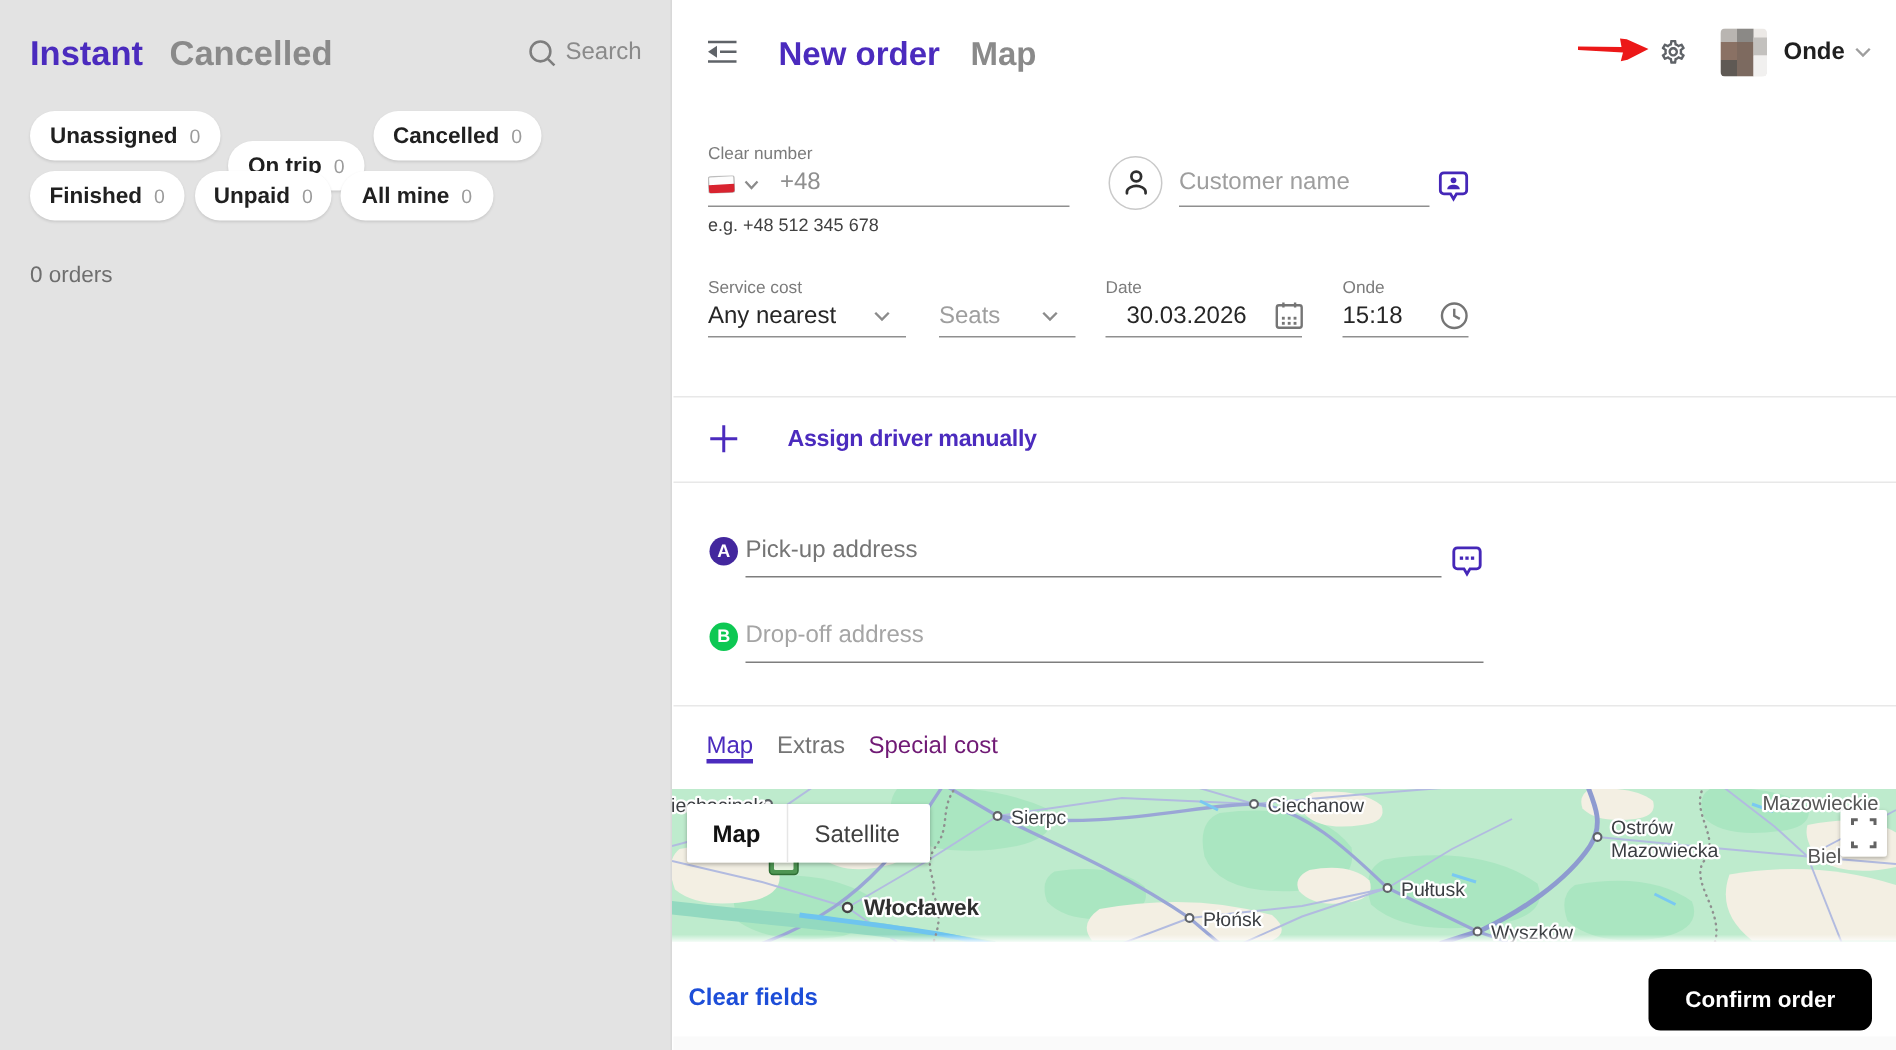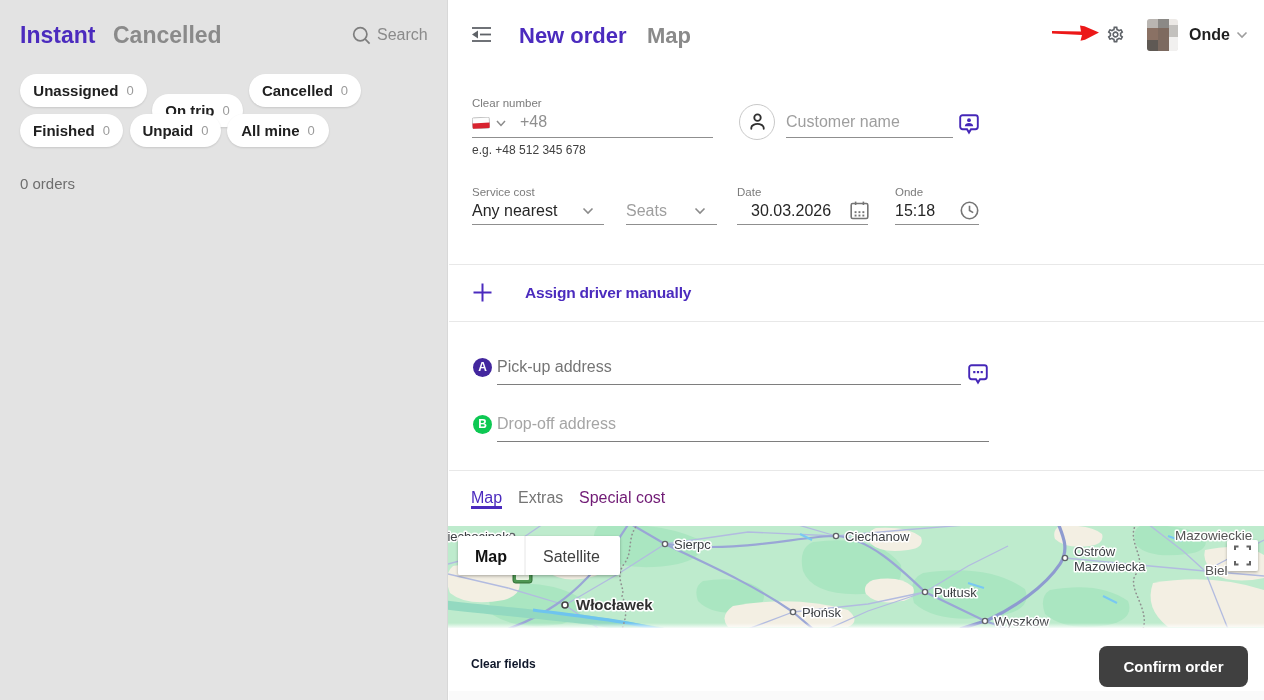--- a/index.html
+++ b/index.html
@@ -282,15 +282,15 @@
     <g stroke="#636363" stroke-width="2" fill="none">
       <path d="M787,24 v-3.5 h3.5"></path>
       <path d="M798.5,20.5 h3.5 v3.5"></path>
       <path d="M802,35 v3.5 h-3.5"></path>
       <path d="M790.5,38.5 h-3.5 v-3.5"></path>
     </g>
   </g>
 </svg>
 </div>
 
-<div class="abs" style="left:471px; top:657px; font-size:12px; font-weight:bold; color:#0f172a;">Clear fields</div>
-<div class="abs" style="left:1099px; top:646px; width:149px; height:41px; background:#404040; border-radius:8px; color:#fff; font-size:15px; font-weight:bold; display:flex; align-items:center; justify-content:center;">Confirm order</div>
+<div class="abs" style="left:459px; top:657px; font-size:16px; font-weight:bold; color:#1d4ed8;">Clear fields</div>
+<div class="abs" style="left:1099px; top:646px; width:149px; height:41px; background:#000000; border-radius:8px; color:#fff; font-size:15px; font-weight:bold; display:flex; align-items:center; justify-content:center;">Confirm order</div>
 <div class="abs" style="left:449px; top:691px; width:815px; height:9px; background:#fafafa;"></div>
 
 </body></html>

